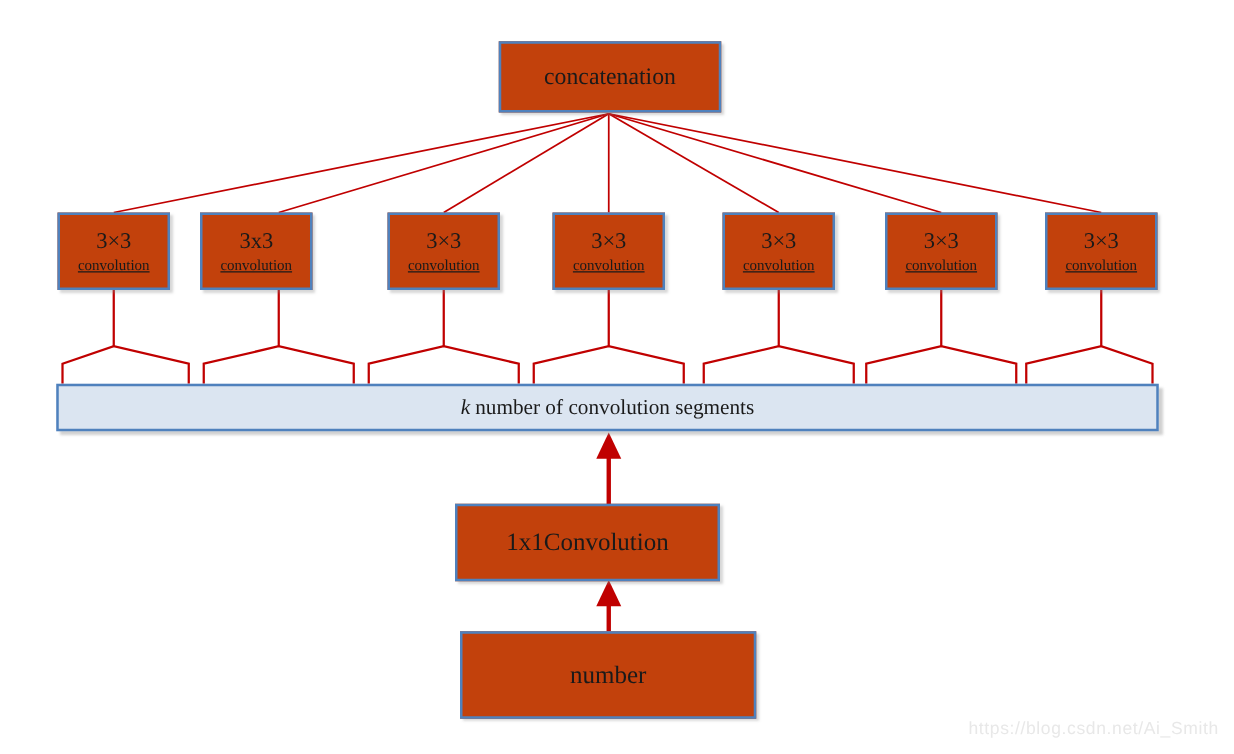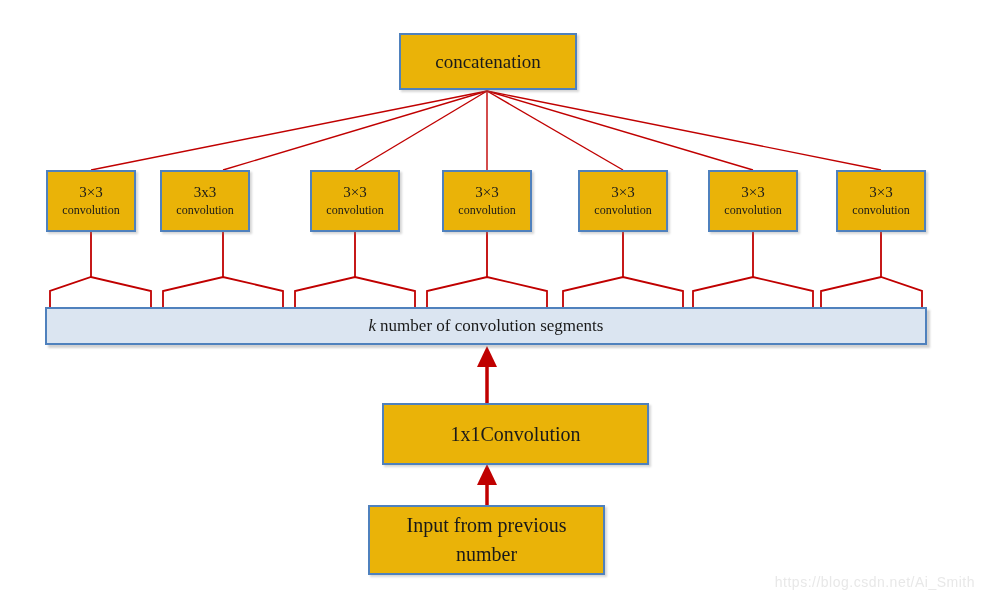--- a/index.html
+++ b/index.html
@@ -18,37 +18,37 @@
     color:var(--text);
   }
   #connector-layer{position:absolute;left:0;top:0;z-index:0;}
   .fan-line{stroke:var(--red);stroke-width:1.4;}
   .fork{stroke:var(--red);stroke-width:1.8;fill:none;stroke-linejoin:miter;}
   .stem{stroke:var(--red);stroke-width:1.8;}
   .arrow-line{stroke:var(--red);stroke-width:3.5;}
   .arrow-head{fill:var(--red);stroke:none;}
 
   .node{
-    position:absolute;box-sizing:border-box;background:#eab308;
+    position:absolute;box-sizing:border-box;background:#c2410c;
     border:2px solid var(--box_border);
     display:flex;flex-direction:column;align-items:center;justify-content:center;
     text-align:center;z-index:1;
     box-shadow:2px 2px 2px rgba(140,140,140,0.35);
   }
   #concat-box{left:399px;top:33px;width:178px;height:57px;font-size:19px;}
   .conv-box{top:170px;width:90px;height:62px;line-height:1.15;}
-  .conv-size{font-size:15px;}
-  .conv-word{font-size:12px;margin-top:3px;}
+  .conv-size{font-size:18px;}
+  .conv-word{font-size:12px;margin-top:3px;text-decoration:underline;}
   #segments-bar{
     left:45px;top:307px;width:882px;height:38px;
     background:var(--bar_fill);font-size:17px;flex-direction:row;
     box-shadow:3px 3px 2px rgba(140,140,140,0.4);
   }
   #segments-bar .k{font-style:italic;margin-right:4px;}
-  #conv1x1-box{left:382px;top:403px;width:267px;height:62px;font-size:20px;}
+  #conv1x1-box{left:364px;top:403px;width:212px;height:62px;font-size:20px;}
   #input-box{left:368px;top:505px;width:237px;height:70px;font-size:20px;line-height:1.45;}
   #watermark{
     position:absolute;right:12px;top:574px;z-index:2;
     font-family:"Liberation Sans","DejaVu Sans",sans-serif;
     font-size:14px;color:var(--watermark);letter-spacing:0.5px;
   }
 </style>
 </head>
 <body>
 
@@ -126,18 +126,17 @@
   <div class="node" id="segments-bar">
     <span class="k">k</span>
     <span>number of convolution segments</span>
   </div>
 
   <div class="node" id="conv1x1-box">
     <span>1x1Convolution</span>
   </div>
 
   <div class="node" id="input-box">
-    <span>Input from previous</span>
     <span>number</span>
   </div>
 
   <div id="watermark">https://blog.csdn.net/Ai_Smith</div>
 </div>
 
 </body></html>

